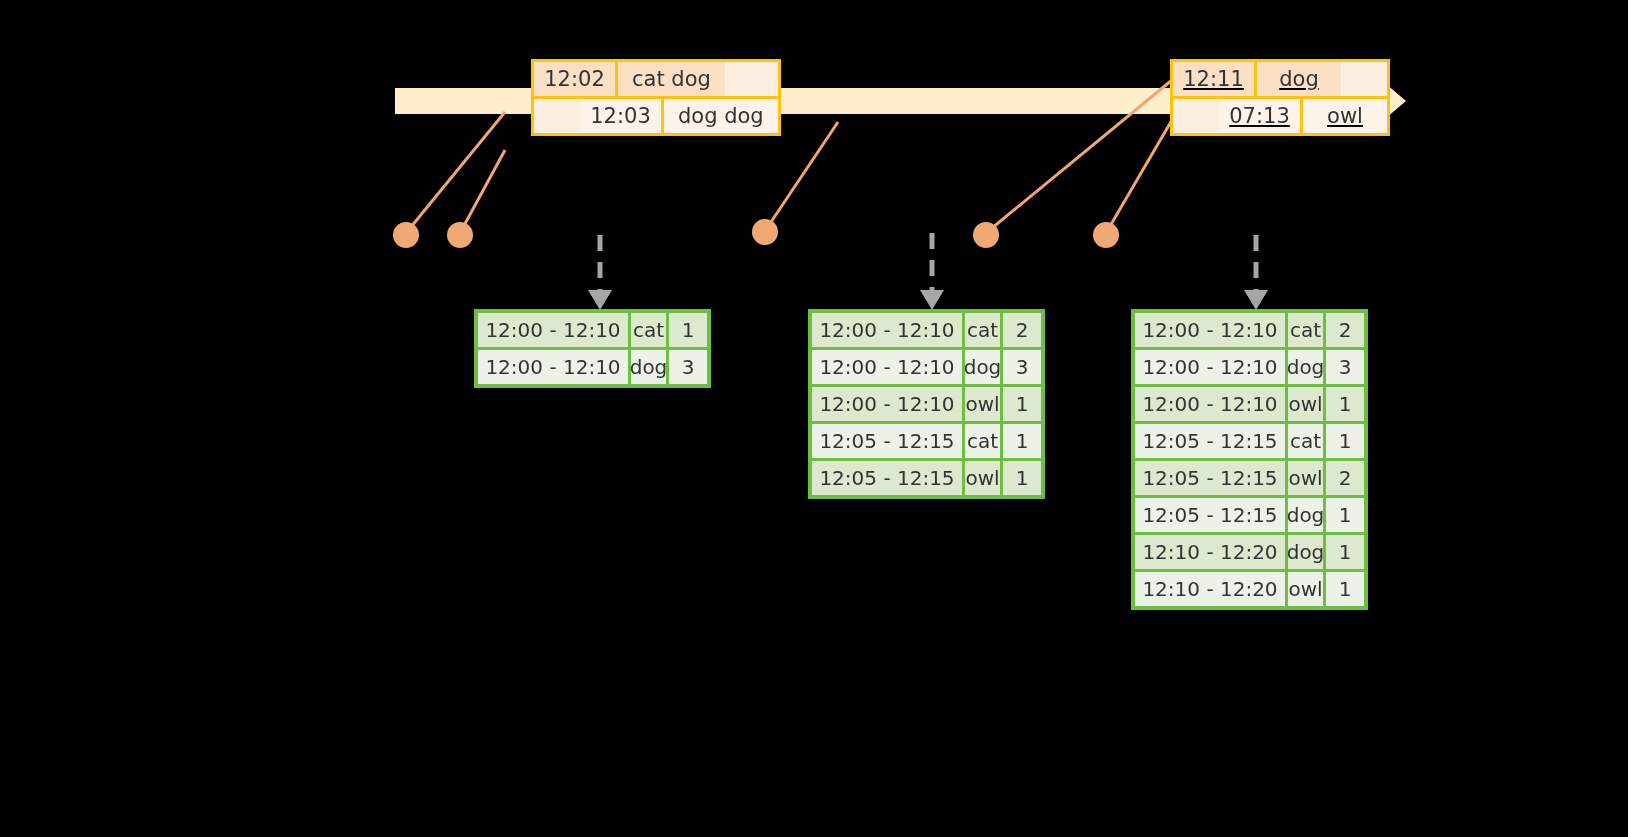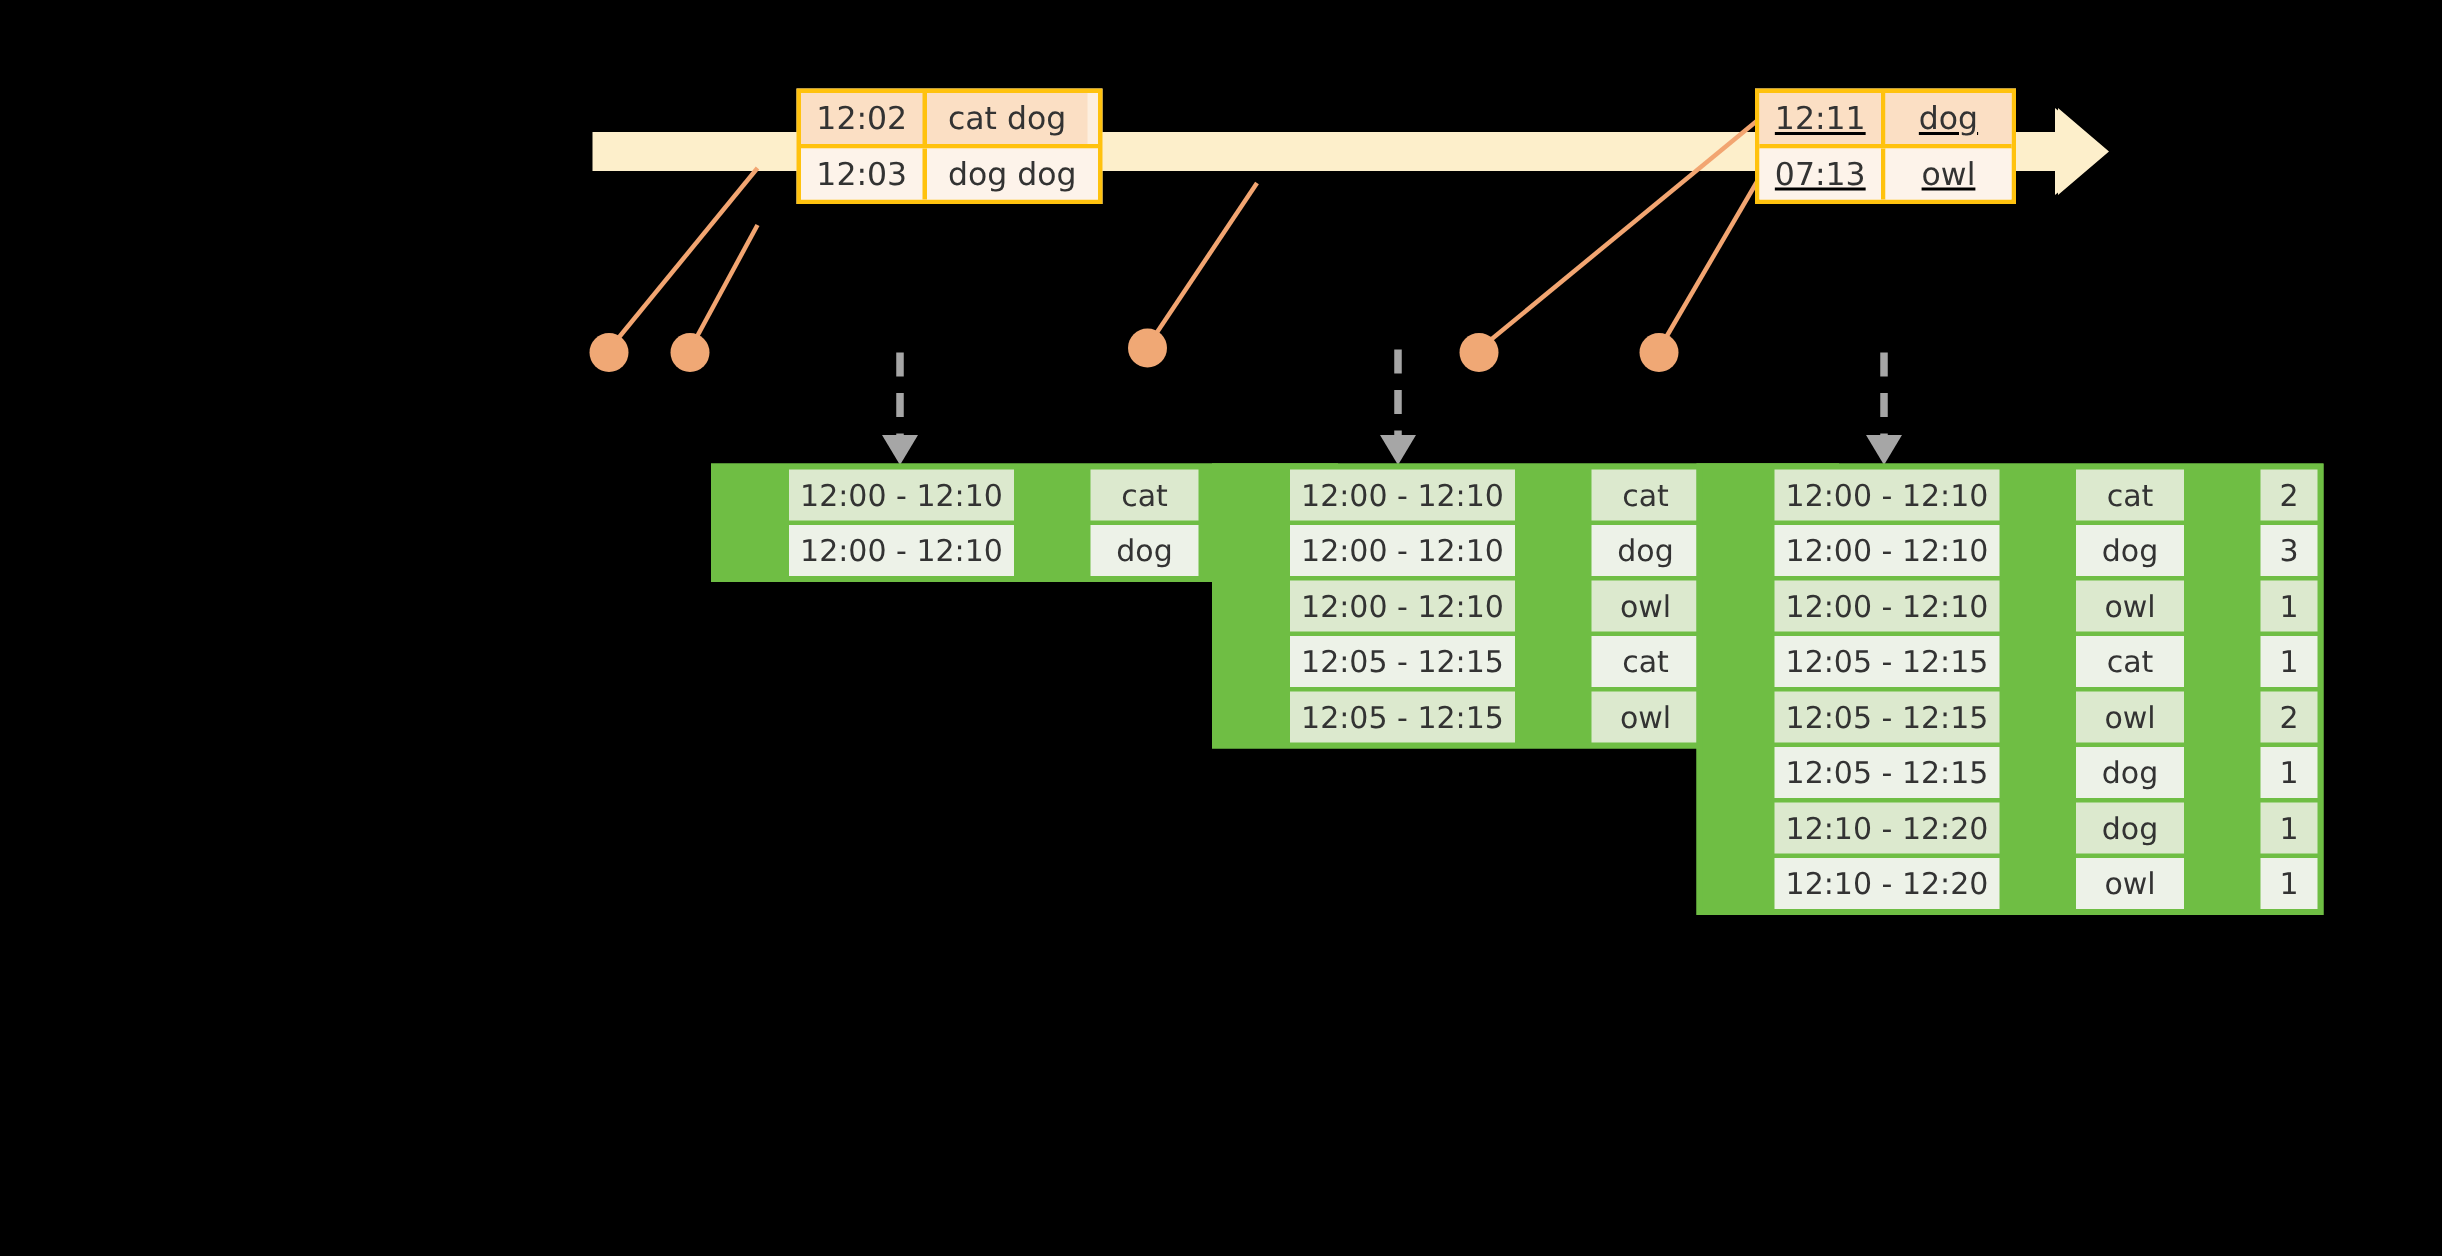--- a/index.html
+++ b/index.html
@@ -5,37 +5,37 @@
   html,body{margin:0;padding:0;background:#000;}
   body{width:1628px;height:837px;position:relative;overflow:hidden;
        font-family:"DejaVu Sans","Liberation Sans",sans-serif;}
   .stage{position:absolute;inset:0;}
   svg.layer{position:absolute;left:0;top:0;width:1628px;height:837px;pointer-events:none;}
 
   
   .evt{position:absolute;border:3px solid #FFC20E;border-collapse:collapse;
        background:#FDEFDF;z-index:5;}
   .evt .row{display:flex;}
-  .evt .row + .row{border-top:3px solid #FFC20E;}
+  .evt .row + .row{border-top:3px solid #FFC20E;padding-left:46px;}
   .evt .c-time,.evt .c-val{
        font-size:21px;color:#333;display:flex;align-items:center;justify-content:center;
        height:34px;box-sizing:border-box;}
   .evt .c-time{width:84px;border-right:3px solid #FFC20E;}
   .evt .c-val{padding:0 14px;min-width:84px;}
   .evt .row.shade .c-time,.evt .row.shade .c-val{background:#FBDFC4;}
   .evt .row.plain .c-time,.evt .row.plain .c-val{background:#FDF3EA;}
 
   
   .gtab{position:absolute;border:4px solid #6FBE44;background:#6FBE44;
         display:flex;flex-direction:column;gap:3px;padding:0;z-index:4;}
   .gtab .grow{display:flex;gap:3px;}
   .gtab .gc{font-size:20px;color:#333;display:flex;align-items:center;
-            justify-content:center;height:34px;box-sizing:border-box;margin-left:48px;}
+            justify-content:center;height:34px;box-sizing:border-box;}
   .gtab .gc.win{width:150px;}
-  .gtab .gc.key{width:72px;}
+  .gtab .gc.key{width:35px;}
   .gtab .gc.cnt{width:38px;}
   .grow.shade .gc{background:#DCE9CE;}
   .grow.plain .gc{background:#EDF2E8;}
 </style>
 </head>
 <body>
 
 <div class="stage">
 
   <svg class="layer" viewBox="0 0 1628 837" xmlns="http://www.w3.org/2000/svg">

